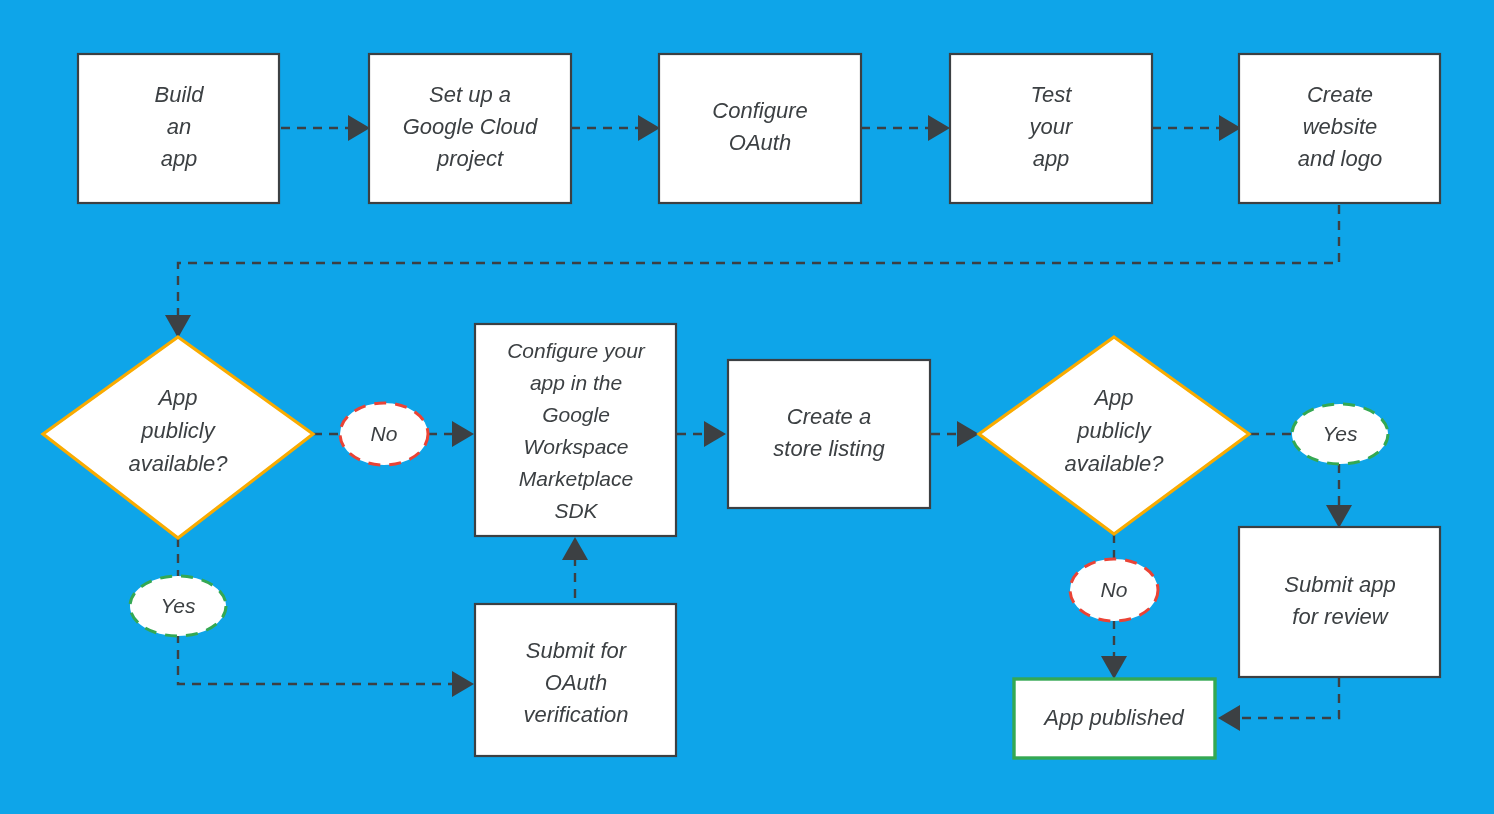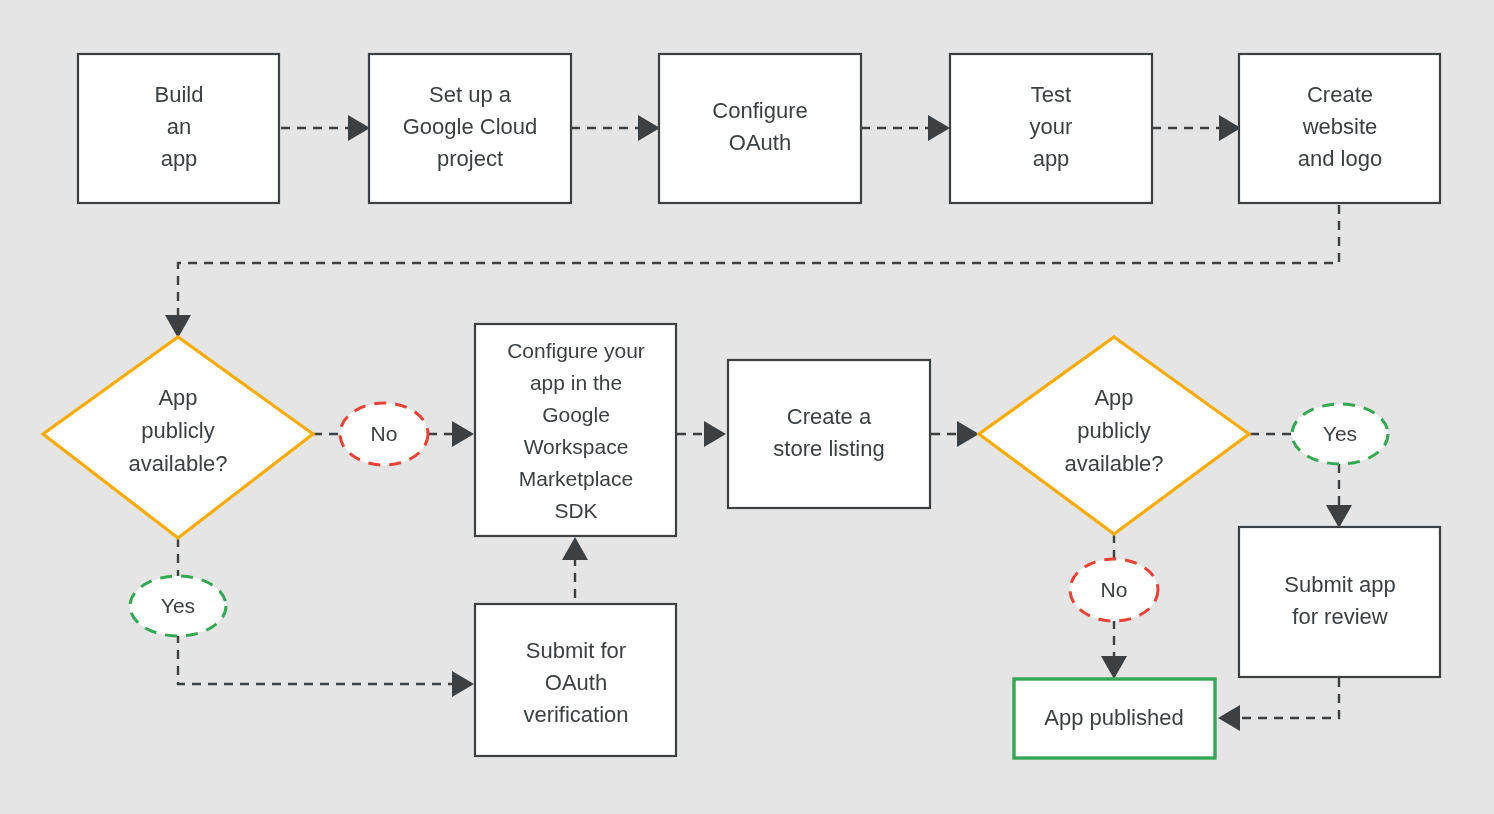--- a/index.html
+++ b/index.html
@@ -8,22 +8,23 @@
     padding: 0;
     background: #ffffff;
   }
   body {
     font-family: "Liberation Sans", sans-serif;
   }
   #flow-root {
     position: relative;
     width: 1494px;
     height: 814px;
-    background: #e5e5e5;
+    background: #0ea5e9;
     overflow: hidden;
+    font-style: italic;
   }
   svg.flow-canvas {
     position: absolute;
     left: 0;
     top: 0;
     width: 1494px;
     height: 814px;
     display: block;
   }
   

